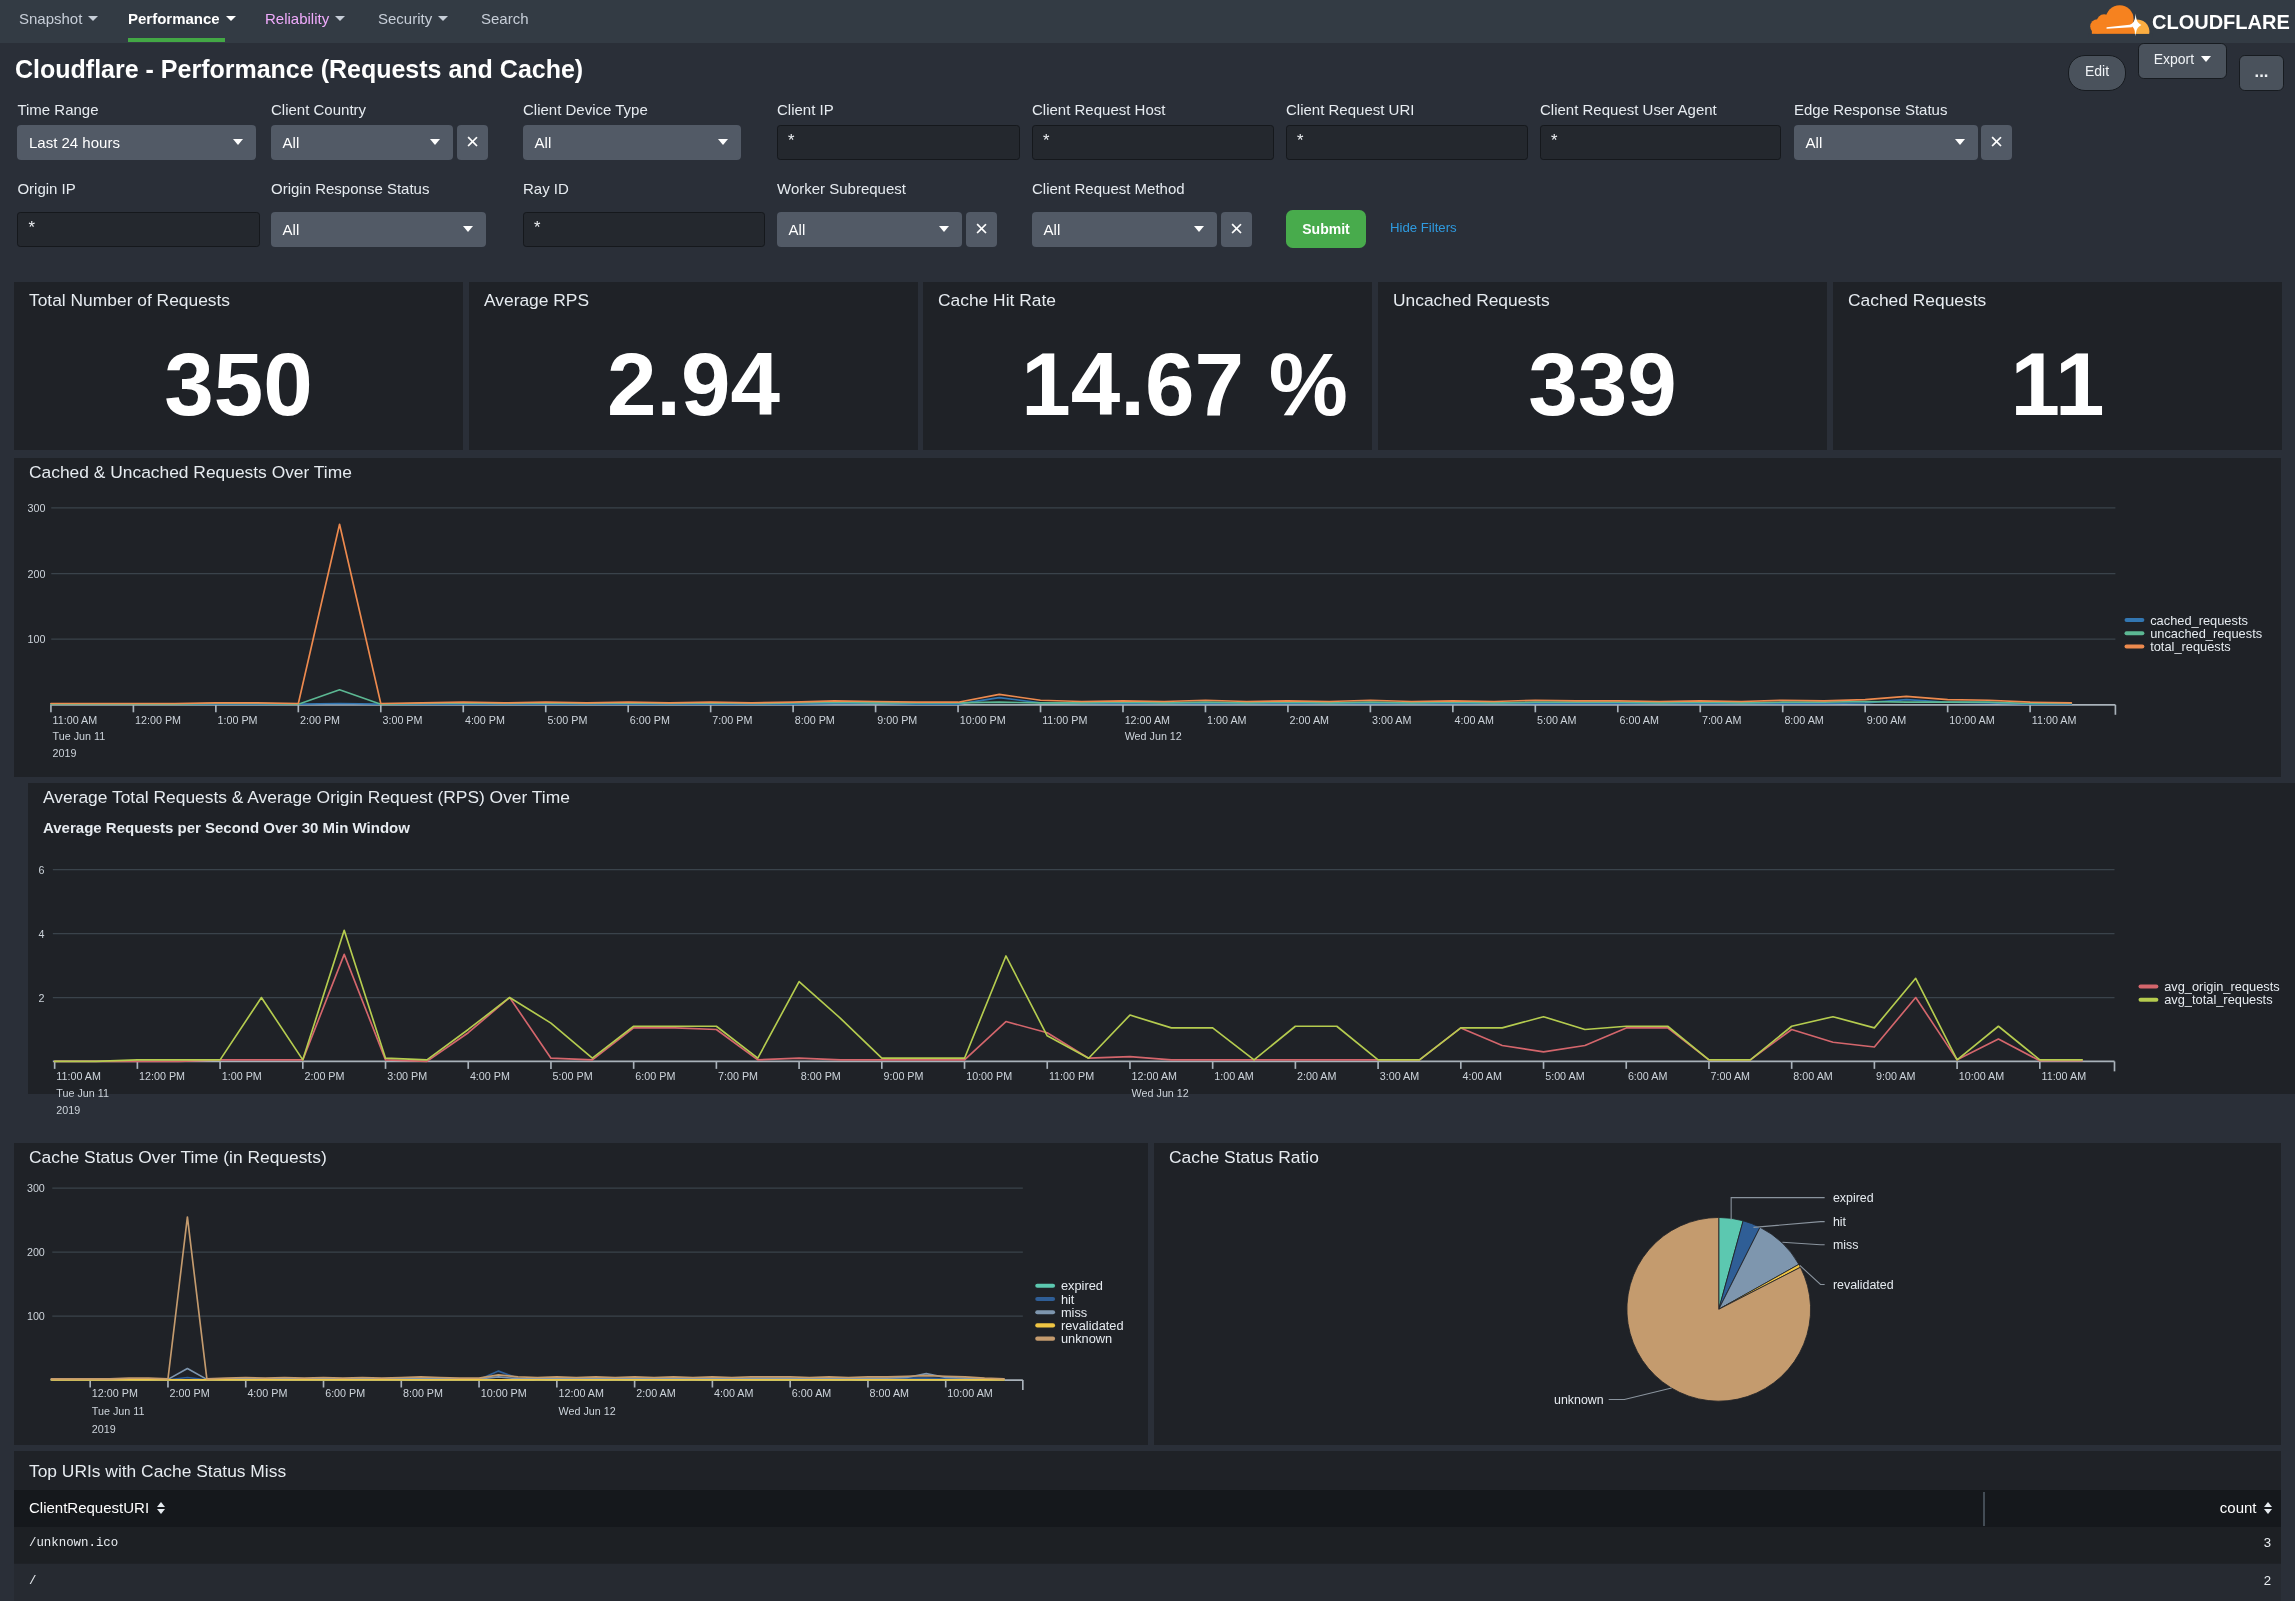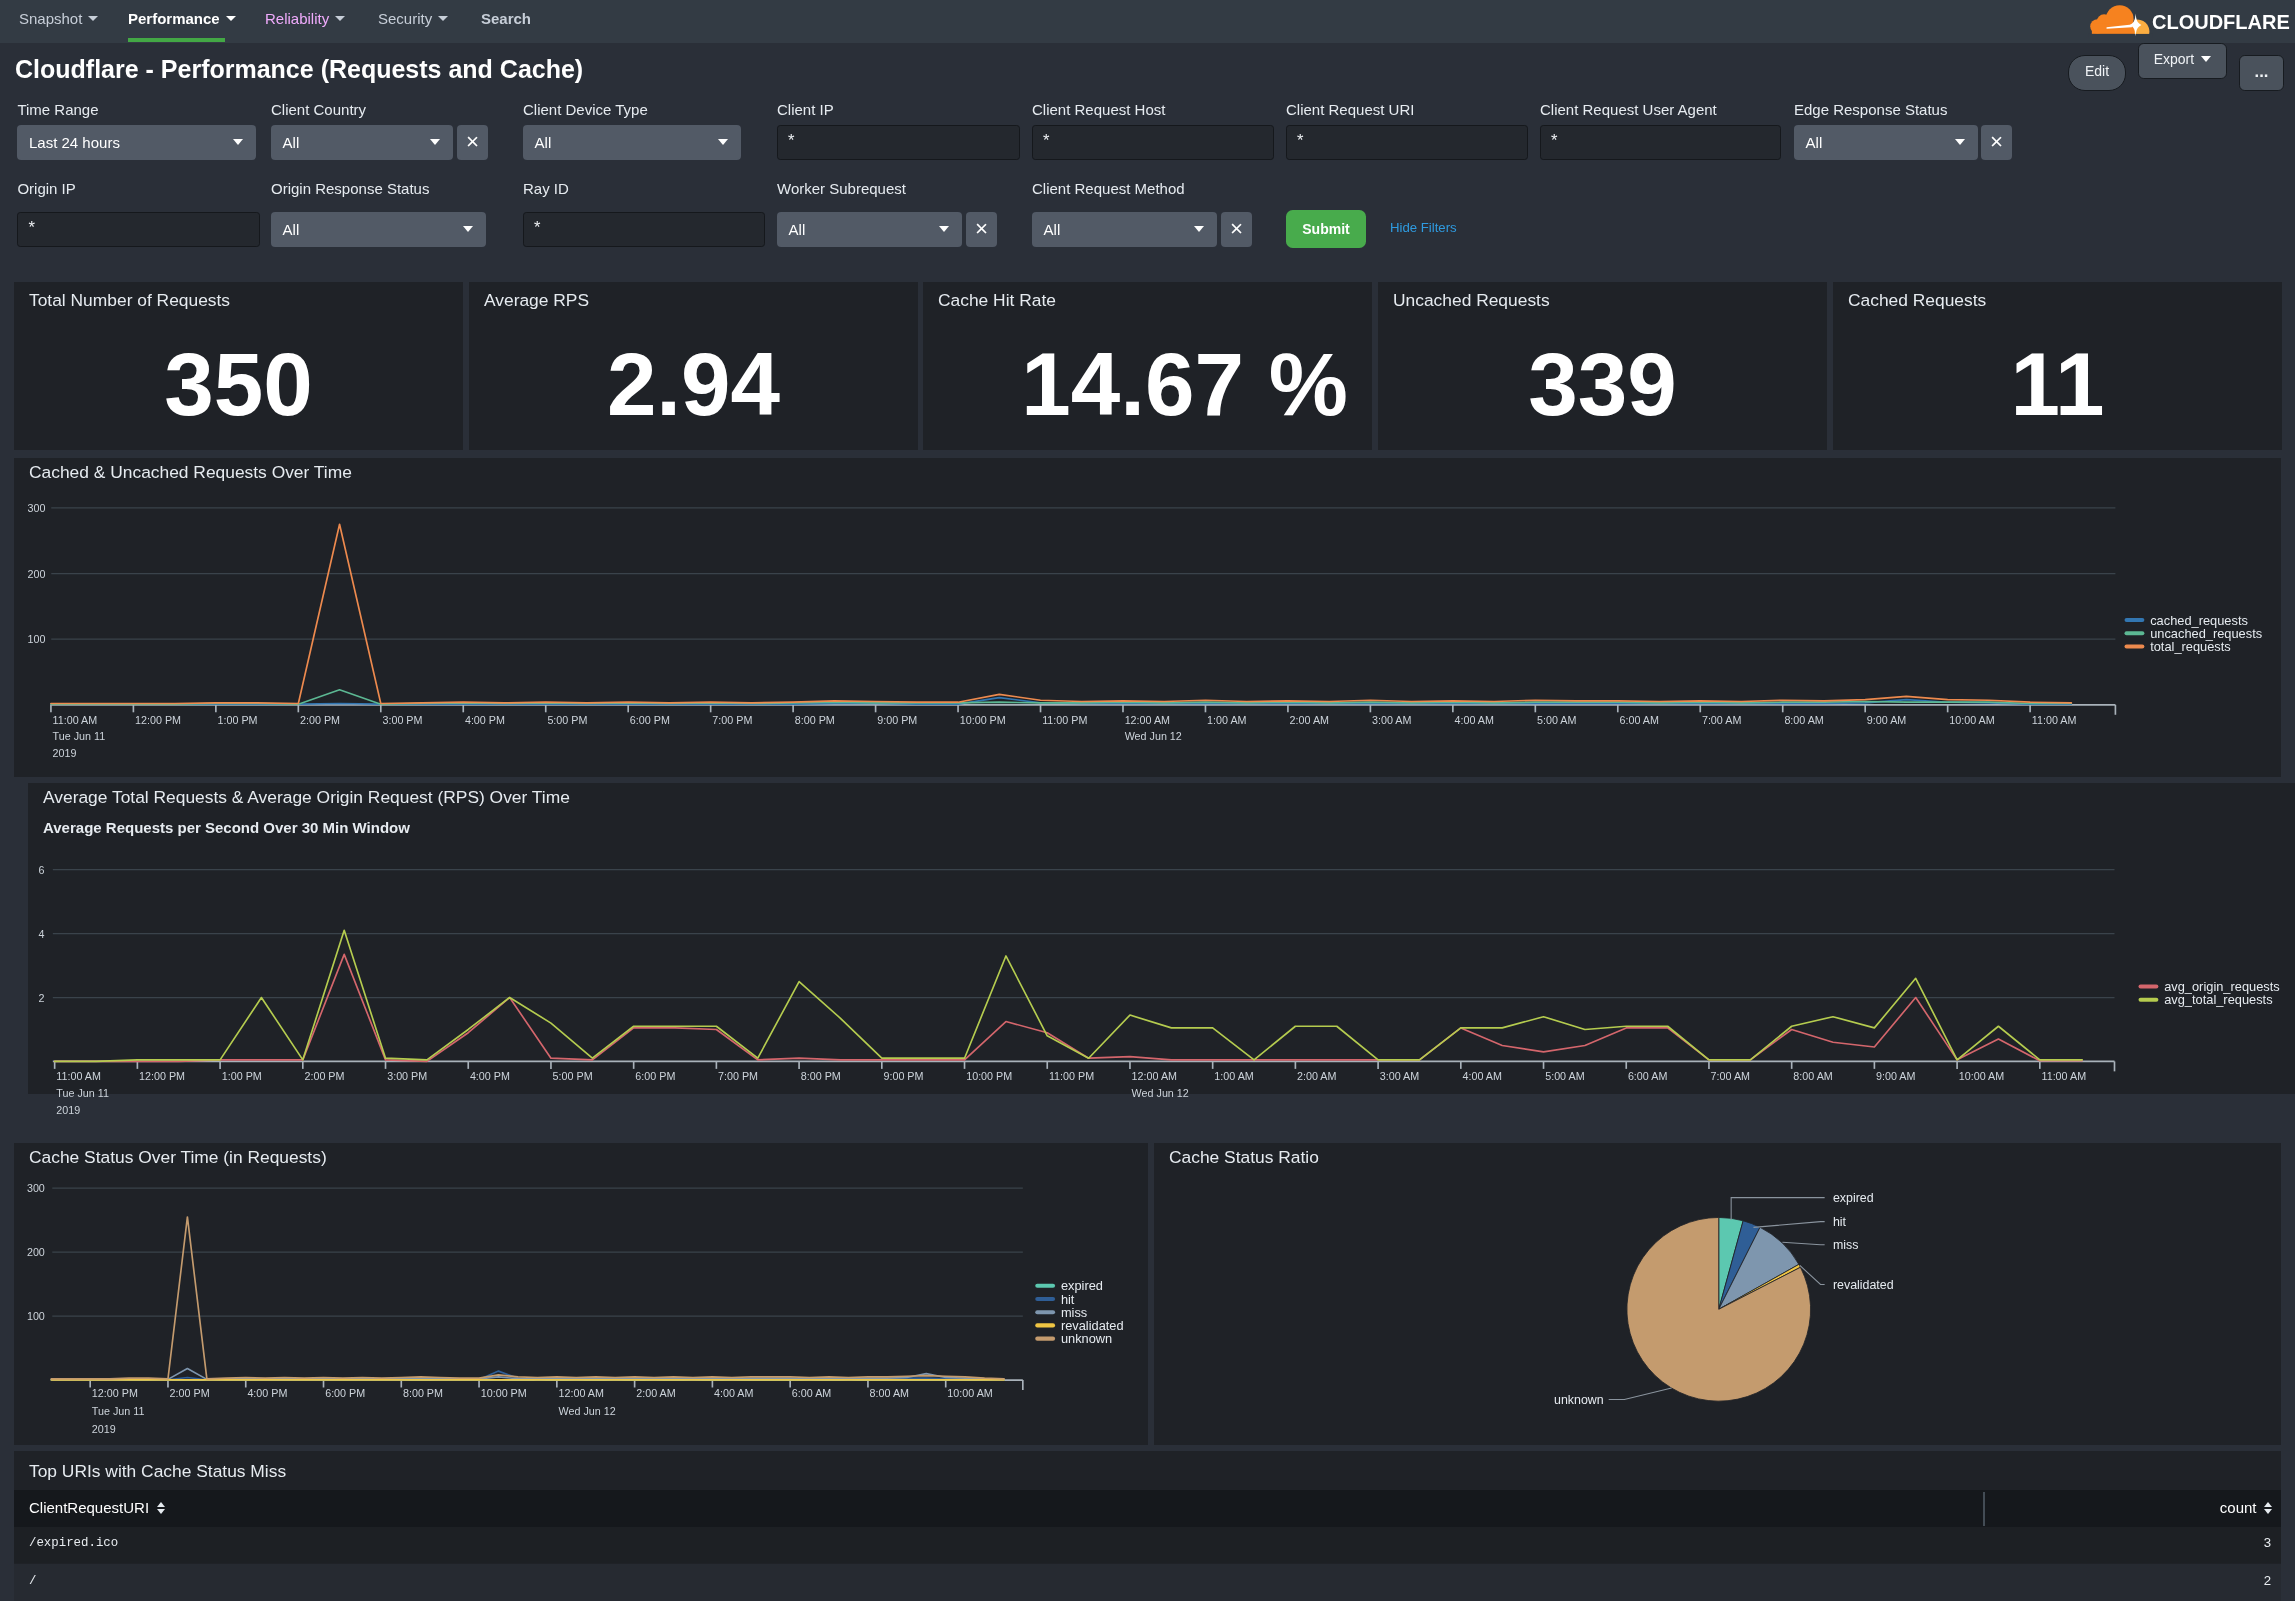--- a/index.html
+++ b/index.html
@@ -14,21 +14,21 @@
 .hbtn { position:absolute; height:36px; background:#4a525c; border:1.7px solid #171b20; border-radius:5.8px; color:#f0f3f6; font-size:14px; text-align:center; }
 svg text { font-family:"Liberation Sans", sans-serif; }
 </style></head>
 <body>
 
 <div class="abs" style="left:0;top:0;width:2295px;height:43px;background:#333b44;"></div>
 <div class="abs" style="left:19px;top:9px;font-size:15px;line-height:20px;color:#c7ced8;font-weight:normal;white-space:nowrap;">Snapshot<span style="display:inline-block;width:0;height:0;border-left:5px solid transparent;border-right:5px solid transparent;border-top:5.8px solid #c7ced8;margin-left:5.8px;vertical-align:middle;margin-top:-2.5px;"></span></div>
 <div class="abs" style="left:128px;top:9px;font-size:15px;line-height:20px;color:#ffffff;font-weight:bold;white-space:nowrap;">Performance<span style="display:inline-block;width:0;height:0;border-left:5px solid transparent;border-right:5px solid transparent;border-top:5.8px solid #ffffff;margin-left:5.8px;vertical-align:middle;margin-top:-2.5px;"></span></div>
 <div class="abs" style="left:265px;top:9px;font-size:15px;line-height:20px;color:#f0abfc;font-weight:normal;white-space:nowrap;">Reliability<span style="display:inline-block;width:0;height:0;border-left:5px solid transparent;border-right:5px solid transparent;border-top:5.8px solid #c7ced8;margin-left:5.8px;vertical-align:middle;margin-top:-2.5px;"></span></div>
 <div class="abs" style="left:378px;top:9px;font-size:15px;line-height:20px;color:#c7ced8;font-weight:normal;white-space:nowrap;">Security<span style="display:inline-block;width:0;height:0;border-left:5px solid transparent;border-right:5px solid transparent;border-top:5.8px solid #c7ced8;margin-left:5.8px;vertical-align:middle;margin-top:-2.5px;"></span></div>
-<div class="abs" style="left:481px;top:9px;font-size:15px;line-height:20px;color:#c7ced8;font-weight:bold;white-space:nowrap;text-align:center;">Search</div>
+<div class="abs" style="left:481px;top:9px;font-size:15px;line-height:20px;color:#c7ced8;font-weight:normal;white-space:nowrap;text-align:center;">Search</div>
 <div class="abs" style="left:128px;top:38px;width:97px;height:4.1px;background:#43a845;"></div>
 <svg class="abs" style="left:2088px;top:1.7px;" width="65" height="36" viewBox="0 0 78 44">
 <g>
 <circle cx="11" cy="30" r="9" fill="#f6821f"></circle>
 <circle cx="19" cy="24" r="9" fill="#f6821f"></circle>
 <circle cx="38" cy="21" r="17" fill="#f6821f"></circle>
 <rect x="4" y="26" width="56" height="13" fill="#f6821f"></rect>
 <path d="M56 39 L56 22 A 14.5 14.5 0 0 1 74 39 Z" fill="#fbad41"></path>
 <rect x="0" y="39" width="78" height="6" fill="#333b44"></rect>
 <path d="M57.5 14 C58.3 22 59 25 64.5 28 C59 31 58.3 34 57.5 42 C56.7 34 56 31 50.5 28 C56 25 56.7 22 57.5 14 Z" fill="#fff"></path>
@@ -316,20 +316,20 @@
     </svg>
   </div>
 <div class="panel" style="left:14px;top:1451px;width:2267px;height:151px;">
 <div class="ptitle" style="top:10px;">Top URIs with Cache Status Miss</div>
 <div class="abs" style="left:0px;top:39px;width:2267px;height:37px;background:#15181c;">
   <div class="abs" style="left:15px;top:9px;font-size:15px;color:#fff;">ClientRequestURI<span style="display:inline-block;vertical-align:middle;margin-left:7.5px;margin-top:-2.5px;"><span style="display:block;width:0;height:0;border-left:4.1px solid transparent;border-right:4.1px solid transparent;border-bottom:5px solid #e6ebf0;margin-bottom:1.7px;"></span><span style="display:block;width:0;height:0;border-left:4.1px solid transparent;border-right:4.1px solid transparent;border-top:5px solid #e6ebf0;"></span></span></div>
   <div class="abs" style="right:9px;top:9px;font-size:15px;color:#fff;">count<span style="display:inline-block;vertical-align:middle;margin-left:7.5px;margin-top:-2.5px;"><span style="display:block;width:0;height:0;border-left:4.1px solid transparent;border-right:4.1px solid transparent;border-bottom:5px solid #e6ebf0;margin-bottom:1.7px;"></span><span style="display:block;width:0;height:0;border-left:4.1px solid transparent;border-right:4.1px solid transparent;border-top:5px solid #e6ebf0;"></span></span></div>
   <div class="abs" style="left:1969px;top:1.7px;width:1.7px;height:34px;background:#434c55;"></div>
 </div>
 <div class="abs" style="left:0px;top:76px;width:2267px;height:36px;background:#1d2024;">
-  <div class="abs" style="left:15px;top:9px;font-family:'Liberation Mono',monospace;font-size:12.4px;color:#e8ecf0;">/expired.ico</div>
+  <div class="abs" style="left:15px;top:9px;font-family:'Liberation Mono',monospace;font-size:12.4px;color:#e8ecf0;">/unknown.ico</div>
   <div class="abs" style="right:10px;top:8.3px;font-size:13.2px;color:#e8ecf0;">3</div>
 </div>
 <div class="abs" style="left:0px;top:113px;width:2267px;height:38px;background:#262a31;">
   <div class="abs" style="left:15px;top:10px;font-family:'Liberation Mono',monospace;font-size:12.4px;color:#e8ecf0;">/</div>
   <div class="abs" style="right:10px;top:9px;font-size:13.2px;color:#e8ecf0;">2</div>
 </div>
 </div>
 
 </body></html>

